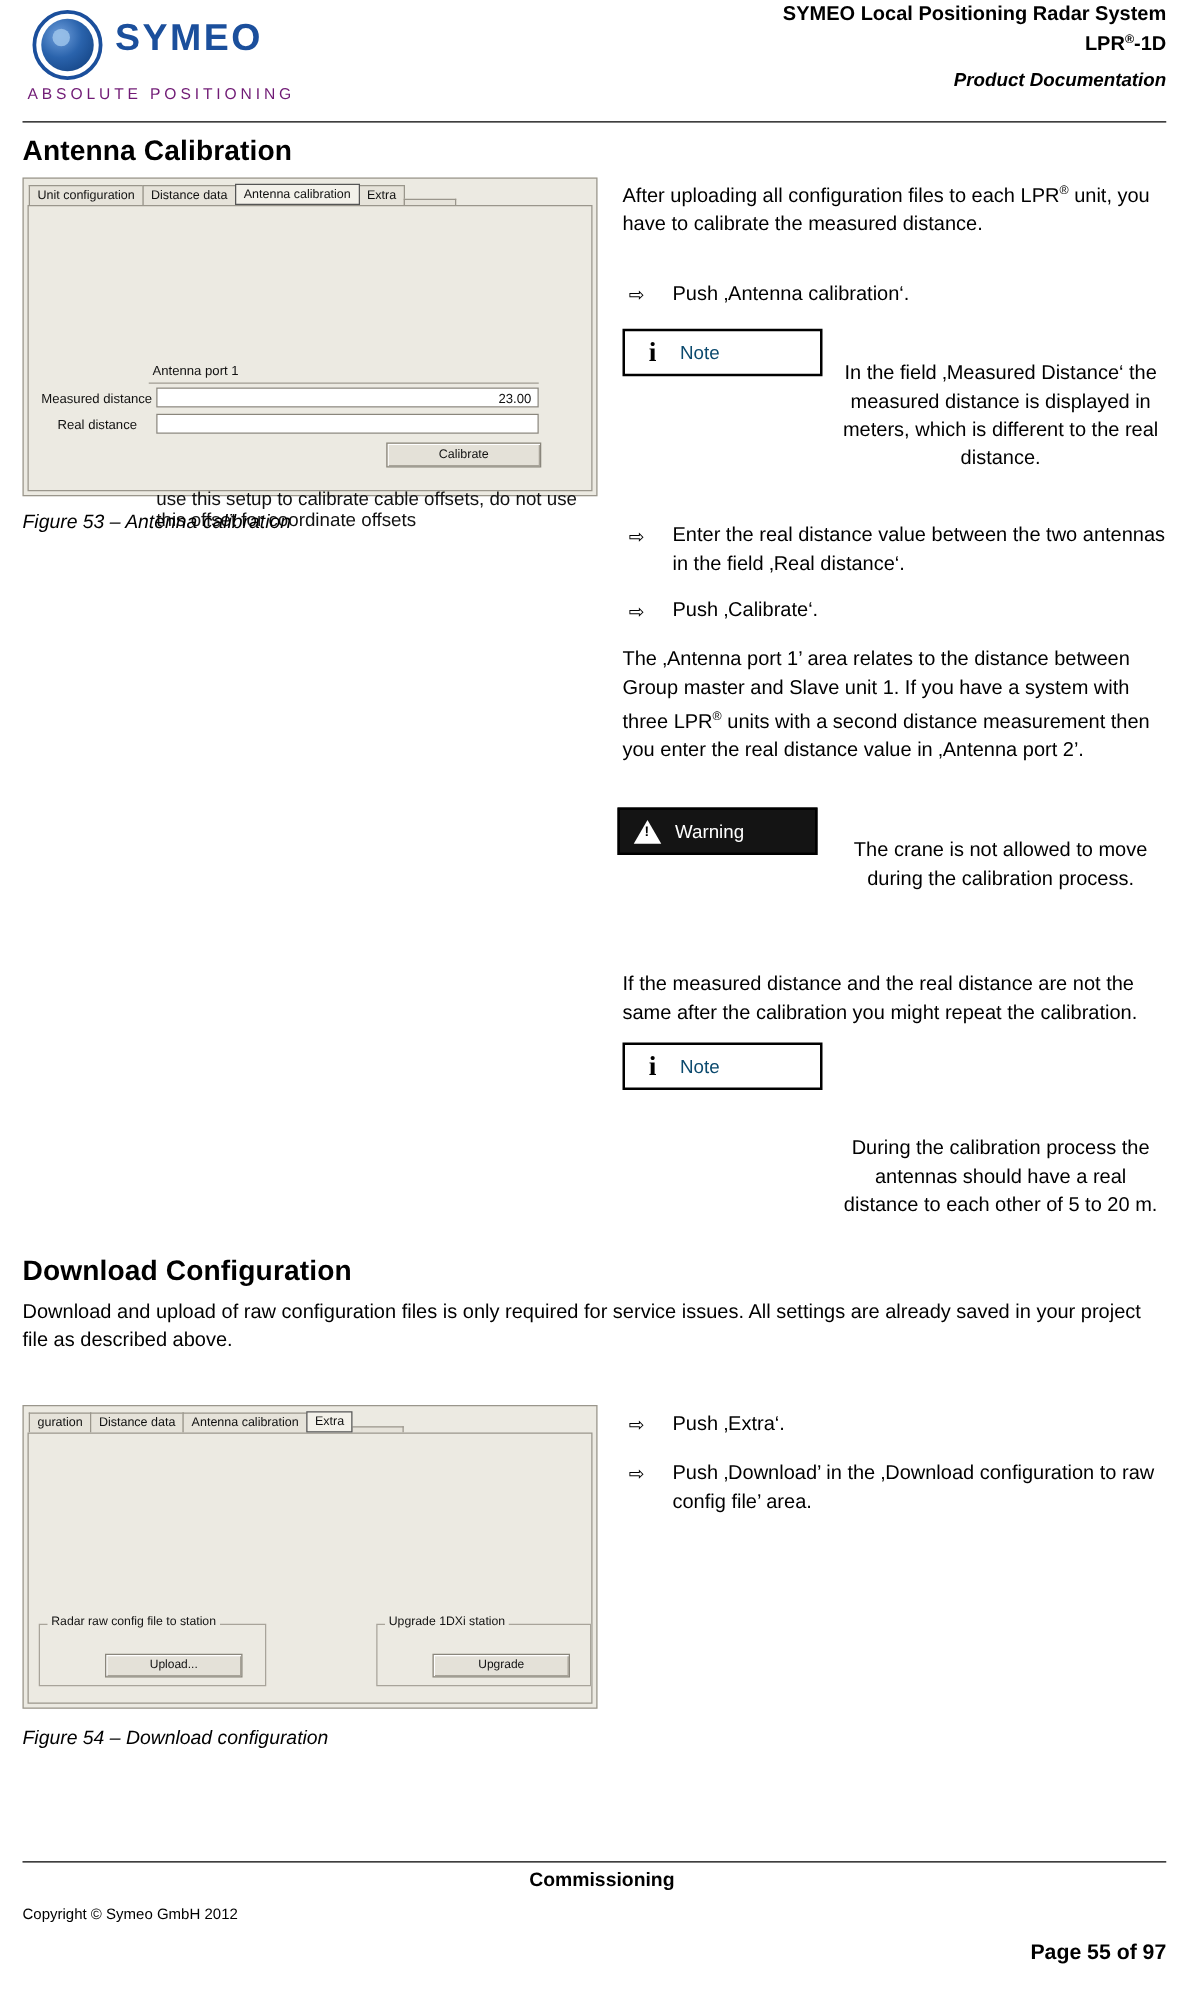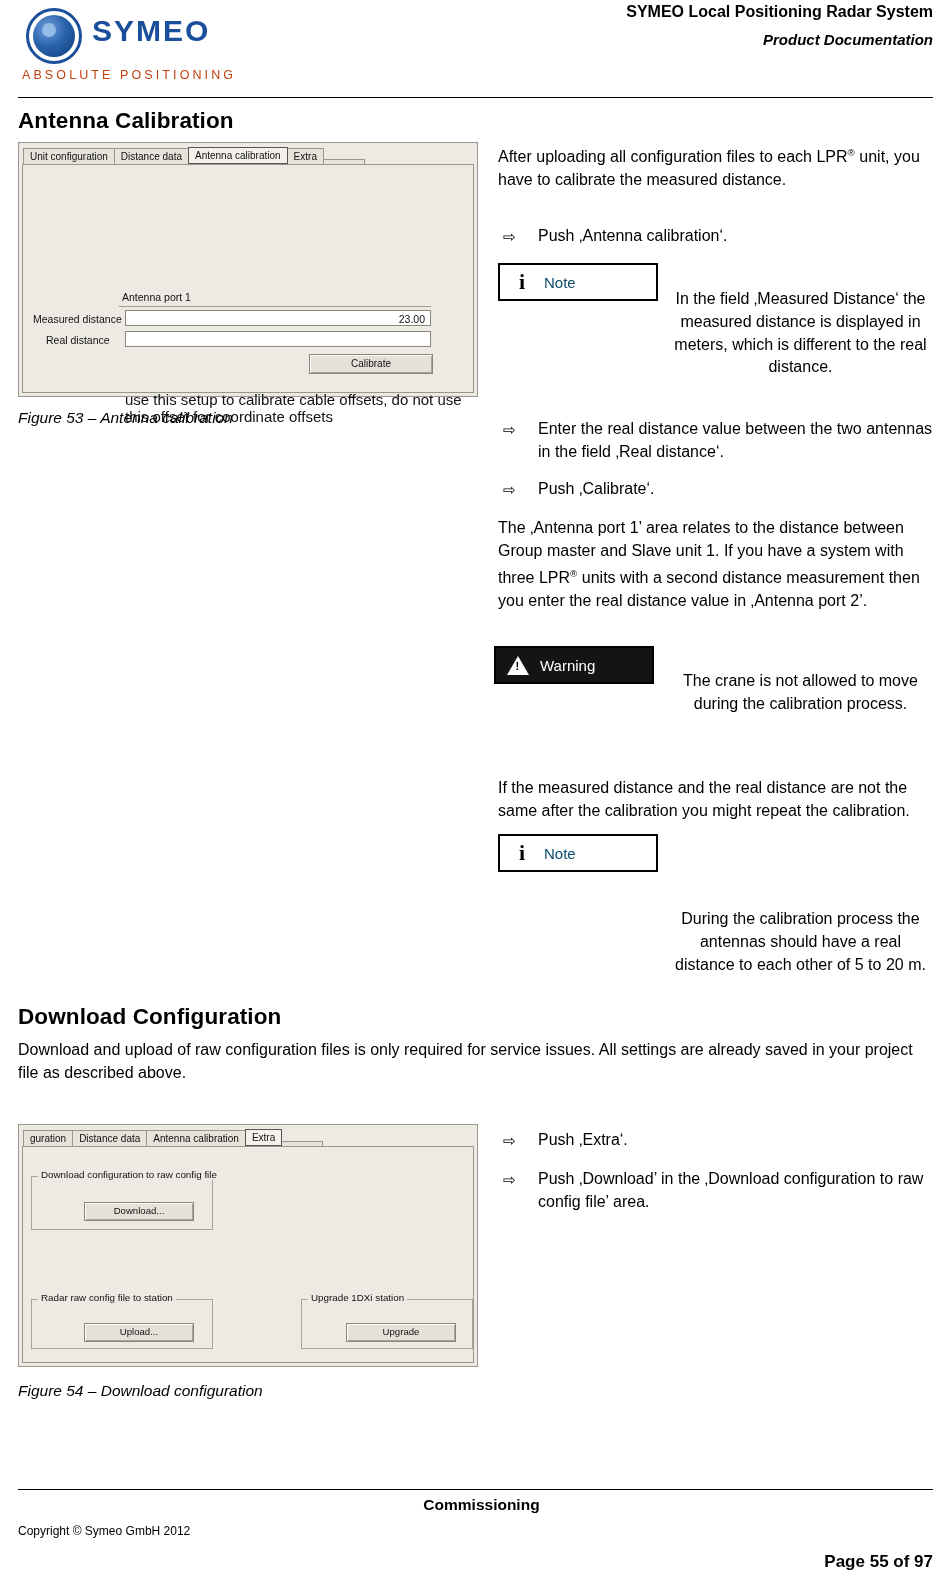--- a/index.html
+++ b/index.html
@@ -74,21 +74,21 @@
     letter-spacing: 2px;
     color: #1b4f9c;
     font-family: "Liberation Sans", sans-serif;
   }
   .logo-sub {
     position: absolute;
     left: 4px;
     top: 62px;
     font-size: 12.5px;
     letter-spacing: 3.1px;
-    color: #c2410c;
+    color: #701a75;
     font-family: "Liberation Sans", sans-serif;
   }
   .header-right {
     position: absolute;
     right: 0px;
     top: 2px;
     text-align: right;
     width: 560px;
   }
   .hr-line1 {
@@ -389,20 +389,21 @@
   <div class="header">
     <div class="logo-block">
       <div class="logo-circle-outer"></div>
       <div class="logo-circle-mid"></div>
       <div class="logo-circle-dot"></div>
       <div class="logo-word">SYMEO</div>
       <div class="logo-sub">ABSOLUTE POSITIONING</div>
     </div>
     <div class="header-right">
       <div class="hr-line1">SYMEO Local Positioning Radar System</div>
+      <div class="hr-line2"><span>LPR</span><sup>®</sup><span>-1D</span></div>
       <div class="hr-line3">Product Documentation</div>
     </div>
   </div>
   <div class="rule-top"></div>
 
   <h1 class="section" id="antenna-heading">Antenna Calibration</h1>
 
   <div class="fig1">
     <div class="tabbar">
       <div class="tab">Unit configuration</div>
@@ -470,24 +471,20 @@
   <div class="fig2">
     <div class="tabbar">
       <div class="tab">guration</div>
       <div class="tab">Distance data</div>
       <div class="tab">Antenna calibration</div>
       <div class="tab active">Extra</div>
       <div class="tab empty"></div>
     </div>
     <div class="tabpanel"></div>
 
-    <div class="f2-group" style="left:12px; top:51px; width:182px; height:54px;">
-      <div class="g-title">Download configuration to raw config file</div>
-      <div class="f2-btn" style="left:52px; top:25px; width:108px;">Download...</div>
-    </div>
 
     <div class="f2-group" style="left:12px; top:174px; width:182px; height:50px;">
       <div class="g-title">Radar raw config file to station</div>
       <div class="f2-btn" style="left:52px; top:23px; width:108px;">Upload...</div>
     </div>
 
     <div class="f2-group" style="left:282px; top:174px; width:172px; height:50px;">
       <div class="g-title">Upgrade 1DXi station</div>
       <div class="f2-btn" style="left:44px; top:23px; width:108px;">Upgrade</div>
     </div>

